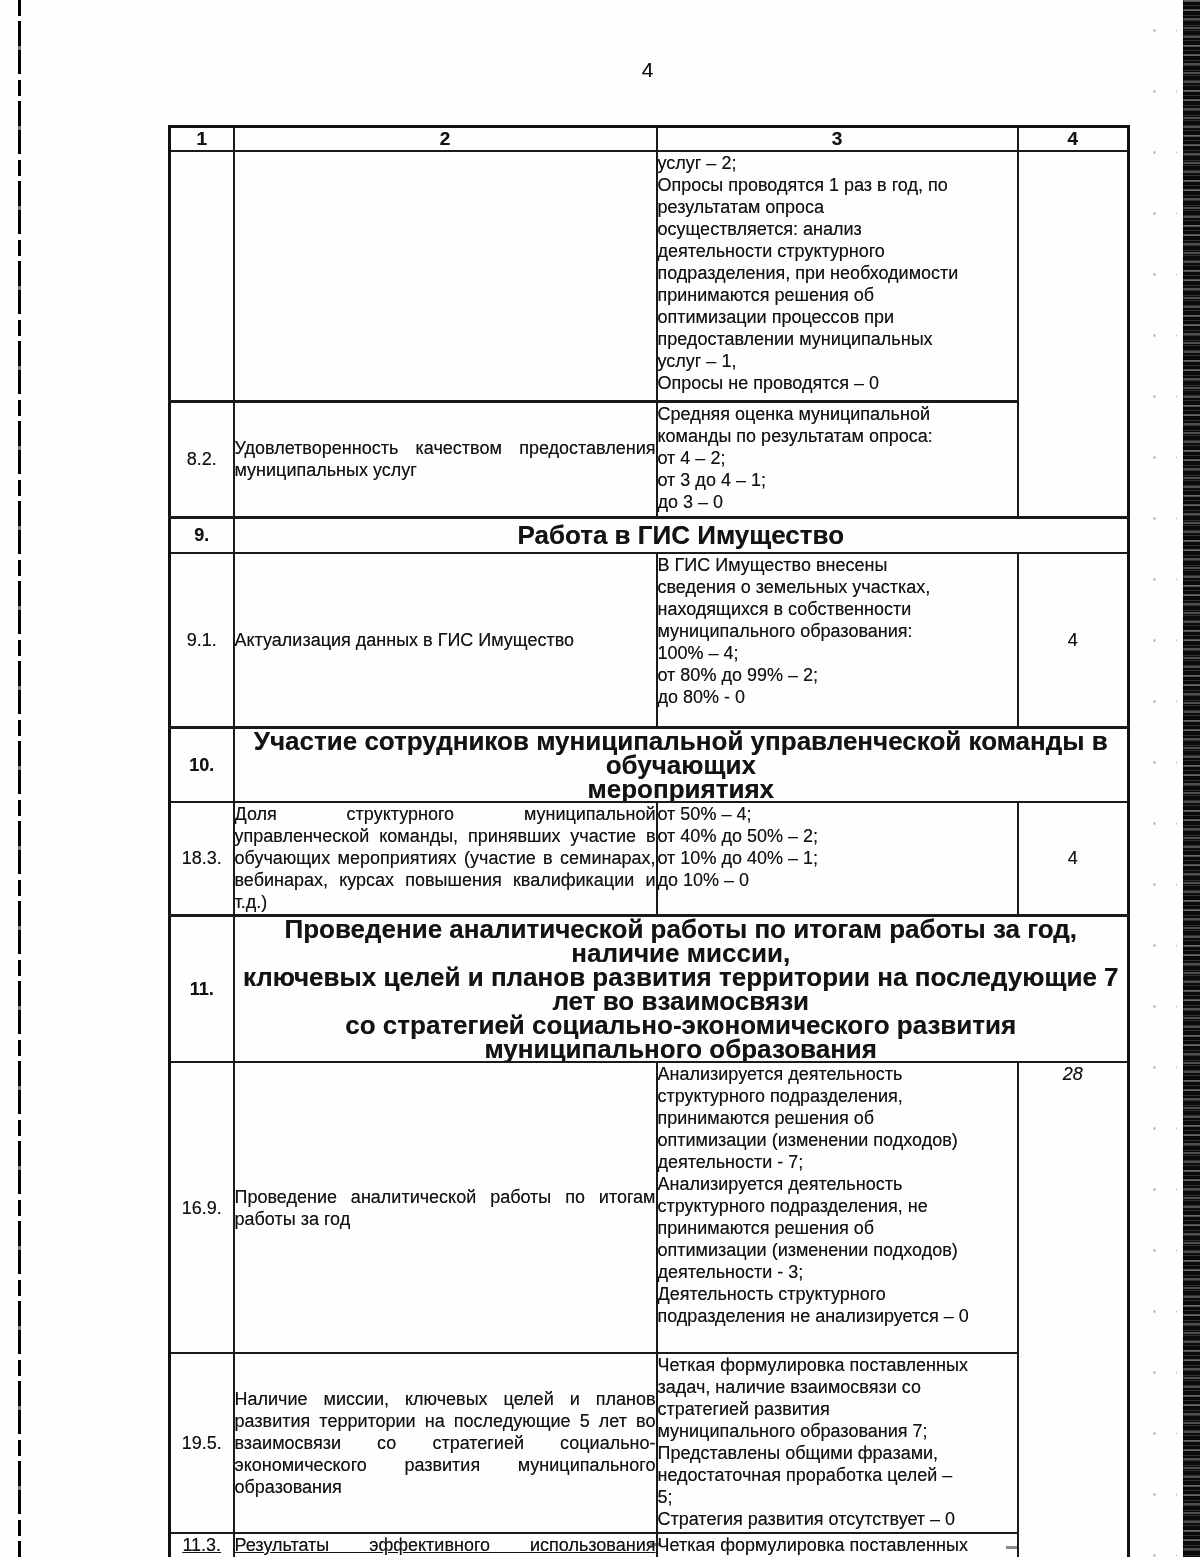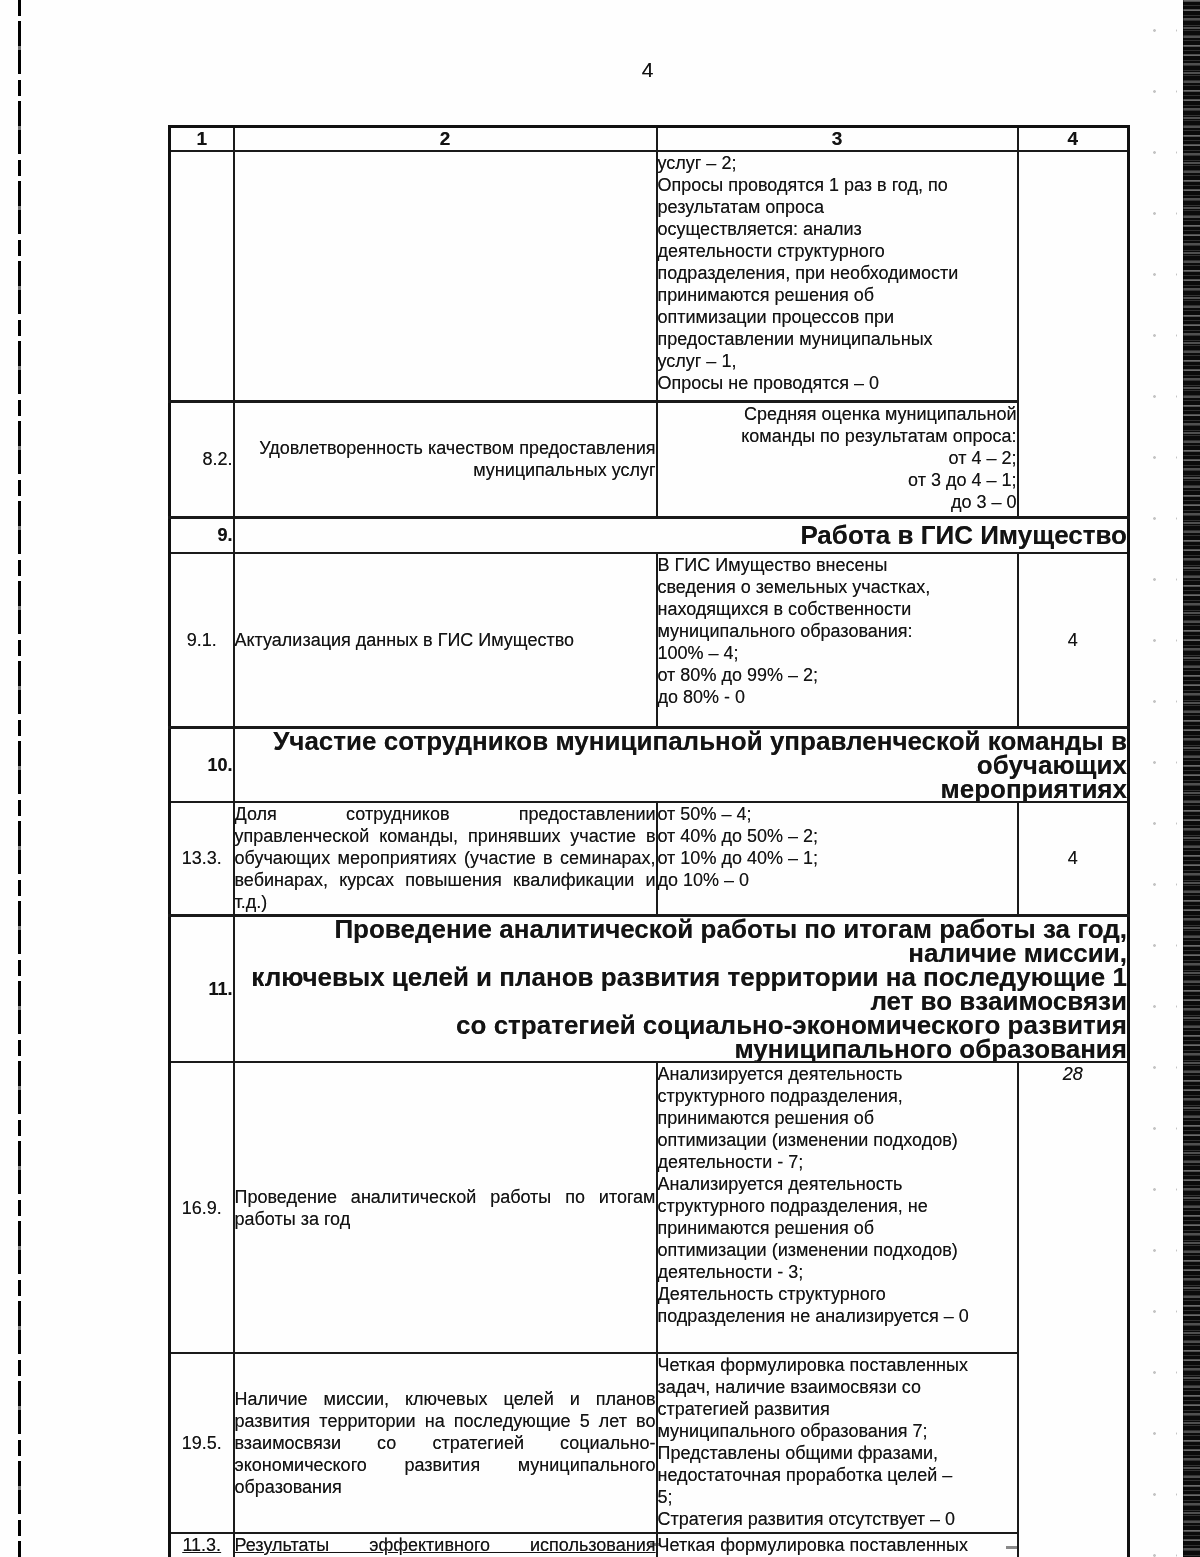--- a/index.html
+++ b/index.html
@@ -51,21 +51,21 @@
   .doc-table {
     position: absolute; left: 168px; top: 125px; width: 959px;
     border-collapse: collapse; table-layout: fixed;
     font-size: 18px; line-height: 22px; color: #131313;
     border: 3px solid #101010;
   }
   .doc-table td {
     border: 2px solid #1a1a1a;
     padding: 0; overflow: hidden;
   }
-  tr.thick-top > td { border-top-width: 3px; text-align: right; }
+  tr.thick-top > td { border-top-width: 3px; }
 
   tr.h-head  { height: 24px; }
   tr.h-r80   { height: 250px; }
   tr.h-r82   { height: 116px; }
   tr.h-s9    { height: 36px; }
   tr.h-r91   { height: 174px; }
   tr.h-s10   { height: 48px; }
   tr.h-r101  { height: 114px; }
   tr.h-s11   { height: 75px; }
   tr.h-r111  { height: 291px; }
@@ -157,33 +157,33 @@
       <td class="cell-score">4</td>
     </tr>
 
     <tr class="h-s10 thick-top">
       <td class="cell-num section-num">10.</td>
       <td class="cell-title" colspan="3">Участие сотрудников муниципальной управленческой команды в обучающих
 мероприятиях</td>
     </tr>
 
     <tr class="h-r101">
-      <td class="cell-num">13.3.</td>
-      <td class="cell-ind">Доля сотрудников предоставлении управленческой команды, принявших участие в обучающих мероприятиях (участие в семинарах, вебинарах, курсах повышения квалификации и т.д.)</td>
+      <td class="cell-num">18.3.</td>
+      <td class="cell-ind">Доля структурного муниципальной управленческой команды, принявших участие в обучающих мероприятиях (участие в семинарах, вебинарах, курсах повышения квалификации и т.д.)</td>
       <td class="cell-crit">от 50% –  4;
 от 40% до 50% –  2;
 от 10% до 40% –  1;
 до 10% – 0</td>
       <td class="cell-score">4</td>
     </tr>
 
     <tr class="h-s11 thick-top">
       <td class="cell-num section-num">11.</td>
       <td class="cell-title" colspan="3">Проведение аналитической работы по итогам работы за год, наличие миссии,
-ключевых целей и планов развития территории  на последующие 1 лет во взаимосвязи
+ключевых целей и планов развития территории  на последующие 7 лет во взаимосвязи
 со стратегией социально-экономического развития муниципального образования</td>
     </tr>
 
     <tr class="h-r111">
       <td class="cell-num">16.9.</td>
       <td class="cell-ind">Проведение аналитической работы по итогам работы за год</td>
       <td class="cell-crit">Анализируется деятельность
 структурного подразделения,
 принимаются решения об
 оптимизации (изменении подходов)

